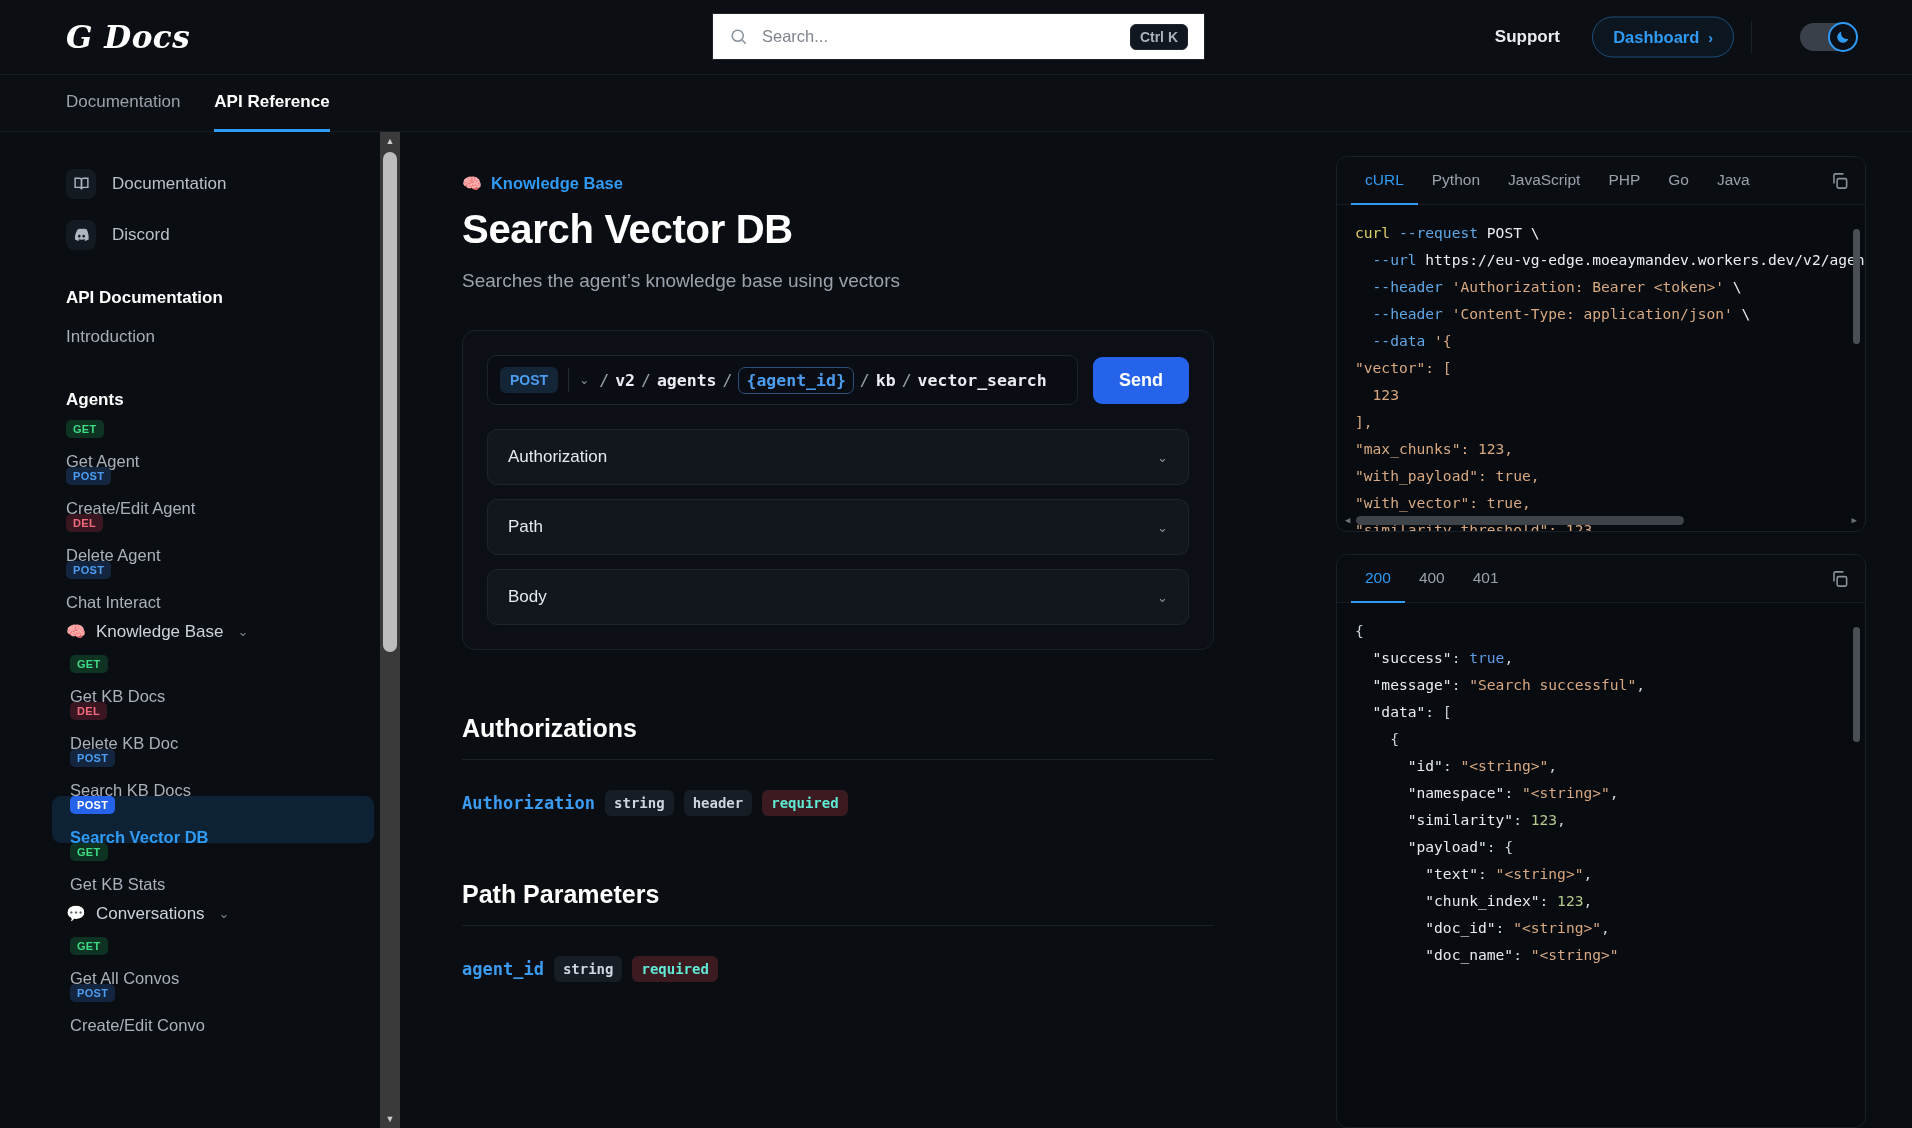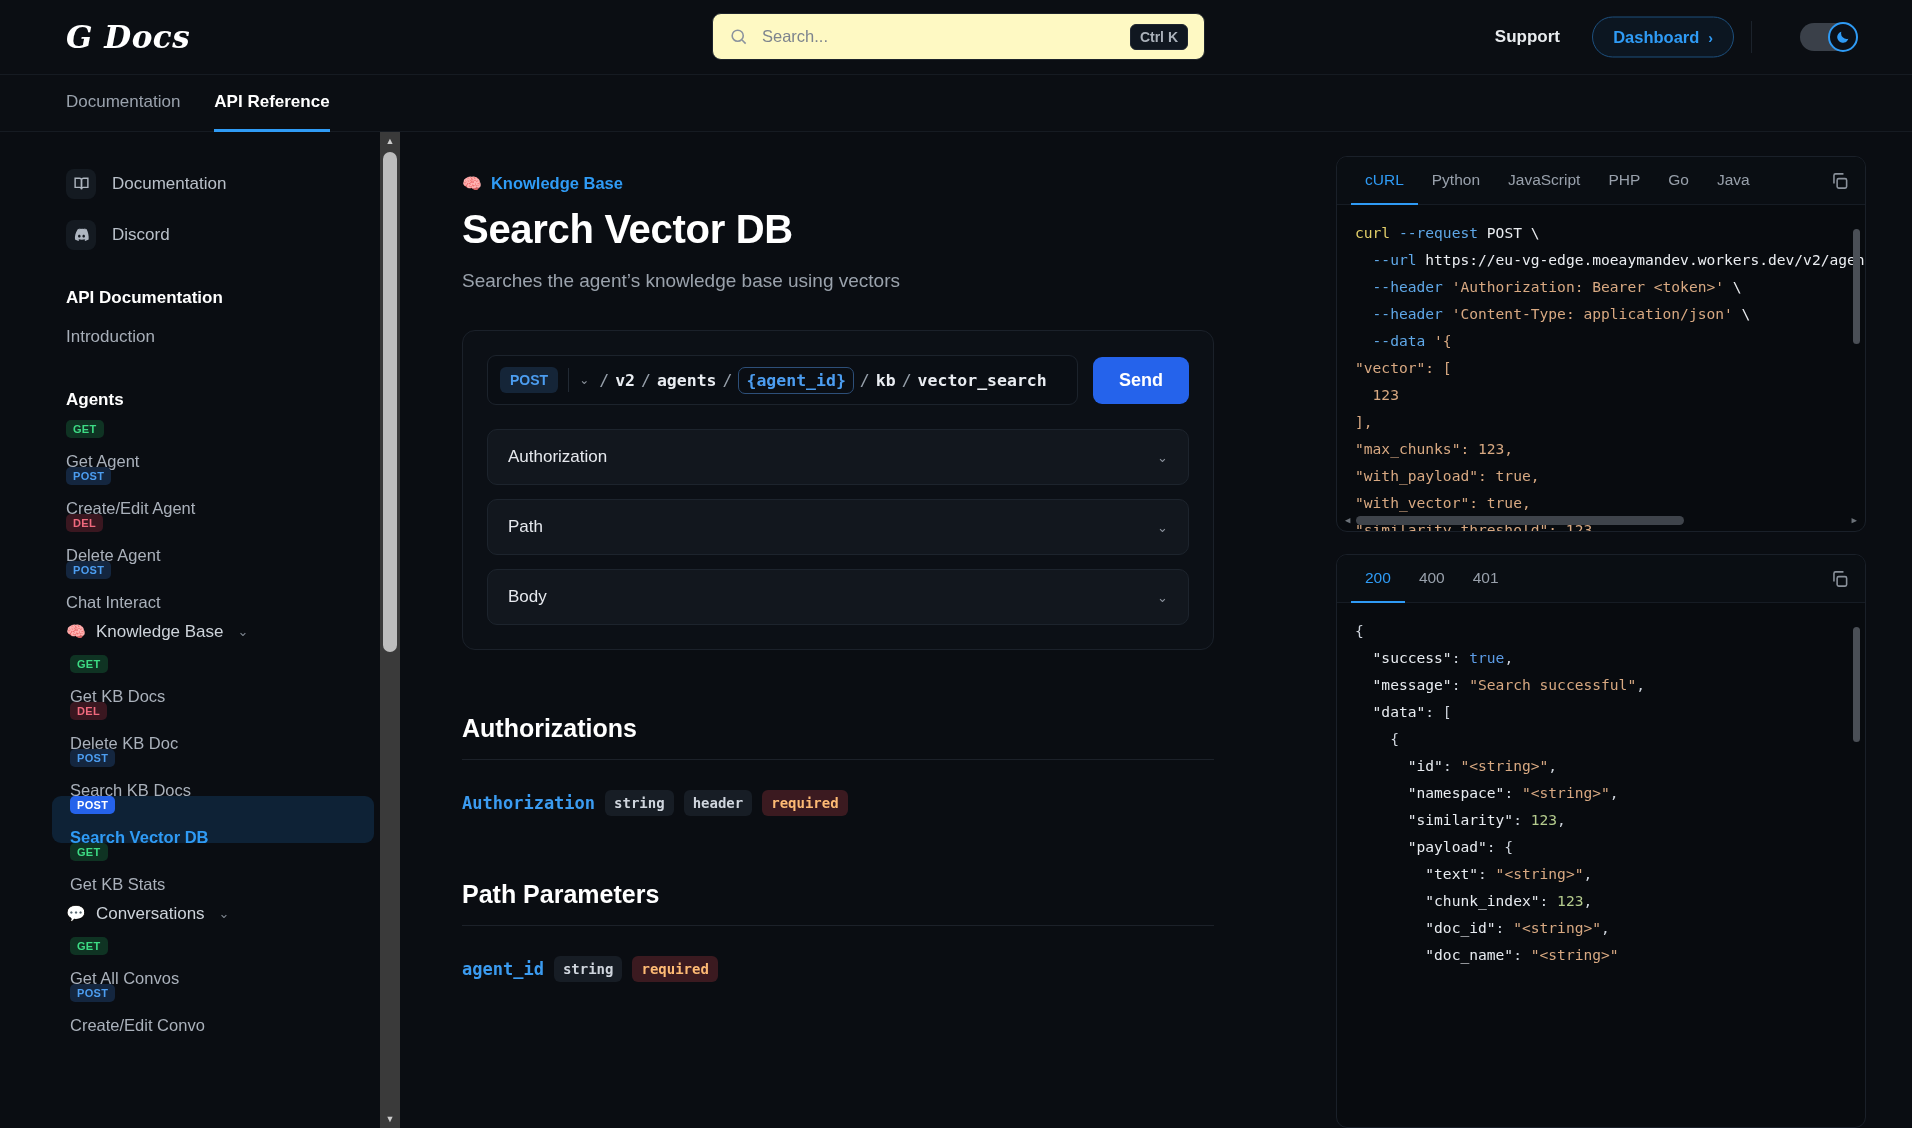--- a/index.html
+++ b/index.html
@@ -25,23 +25,23 @@
     font-style: italic;
     font-size: 31px;
     font-weight: 700;
     color: #ffffff;
     letter-spacing: .5px;
     white-space: nowrap;
   }
   .search-wrap {
     position: absolute; left: 712px; top: 13px;
     width: 493px; height: 47px;
-    background: #fef9c3;
+    background: #ffffff;
     border: 1px solid #1e242c;
-    border-radius: 9px;
+    border-radius: 1px;
     display: flex; align-items: center;
     padding: 0 16px;
   }
   .search-icon { width: 19px; height: 19px; flex: 0 0 19px; color: #8b939e; margin-right: 14px; }
   .search-icon svg { display:block; width:100%; height:100%; }
   .search-ph { font-size: 16.5px; color: #7d848e; flex: 1; }
   .kbd {
     font-size: 14px; font-weight: 700; color: #aab1ba;
     background: #101720; border: 1px solid #1f2630;
     border-radius: 6px; padding: 4px 9px;
@@ -247,21 +247,21 @@
   .param-row { display: flex; align-items: center; gap: 10px; margin-bottom: 22px; flex-wrap: wrap; }
   .pname {
     font-family: "DejaVu Sans Mono", monospace;
     font-size: 17px; font-weight: 700; color: #3b9bf0;
   }
   .ptag {
     font-family: "DejaVu Sans Mono", monospace;
     font-size: 14px; font-weight: 700; color: #cfd5dd;
     background: #171d25; border-radius: 6px; padding: 5px 9px;
   }
-  .ptag.req { background: #3b1a20; color: #fdba74; }
+  .ptag.req { background: #3b1a20; color: #5eead4; }
   .pdesc { font-size: 17px; color: #a0a8b2; }
 
   
   .rightcol {
     width: 600px; flex: 0 0 600px;
     padding: 24px 46px 0 24px;
     display: flex; flex-direction: column; gap: 22px;
     overflow: hidden;
   }
   .codecard {

